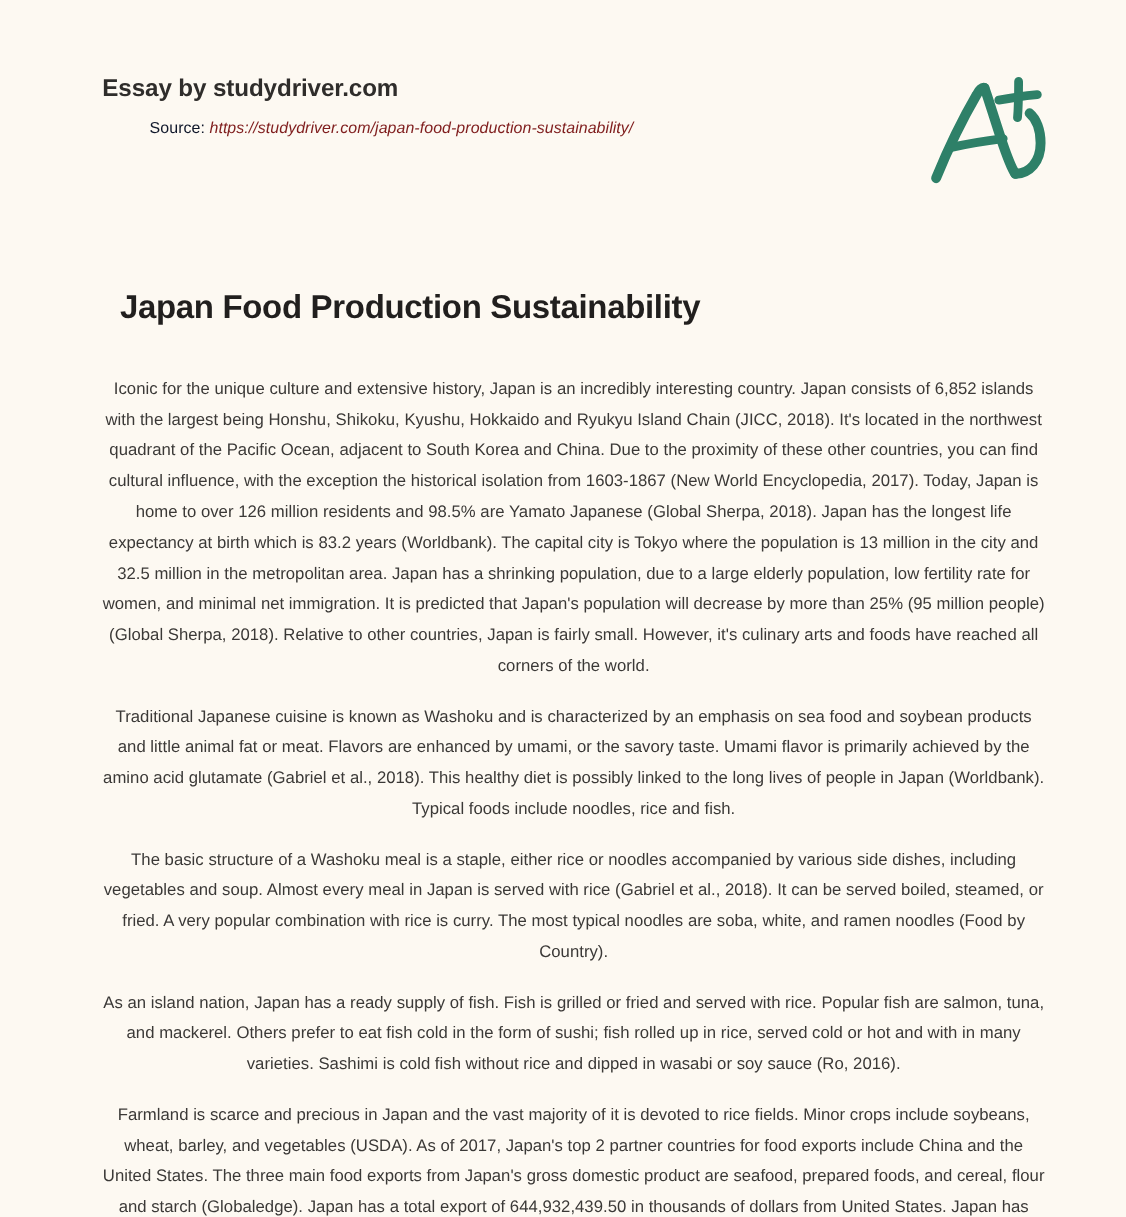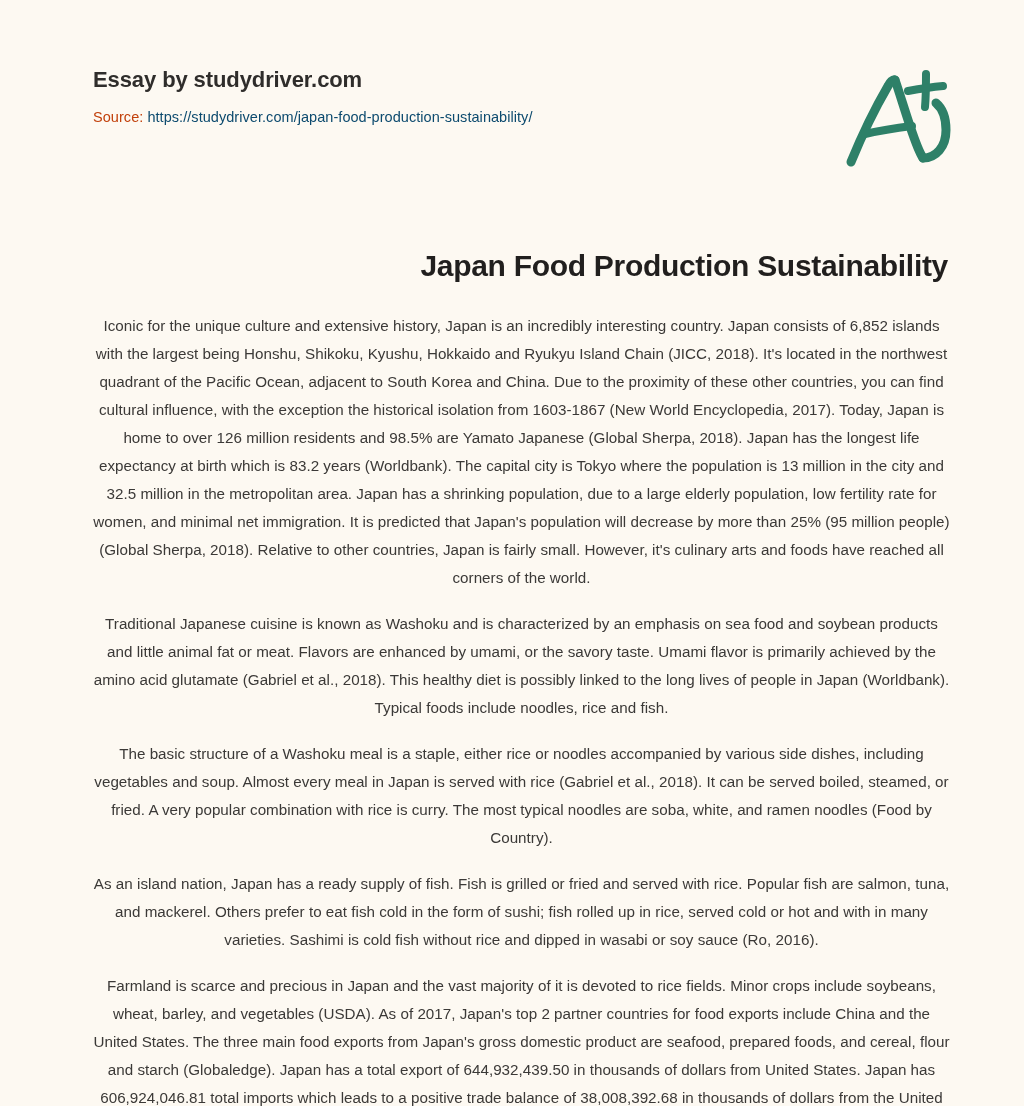--- a/index.html
+++ b/index.html
@@ -43,52 +43,53 @@
 
   .source-line {
     margin-top: 17px;
     font-size: 14.5px;
     line-height: 1.2;
     color: #8c8986;
     letter-spacing: 0.05px;
   }
 
   .source-label {
-    color: #c2410c;
+    color: #0f172a;
+    margin-left: 43px;
   }
 
   .source-url {
-    color: #0c4a6e;
+    color: #7f1d1d;
     text-decoration: none;
+    font-style: italic;
   }
 
   
   .logo {
     position: absolute;
     right: 66px;
     top: 62px;
     width: 118px;
     height: 118px;
   }
   .logo svg {
     display: block;
     width: 100%;
     height: 100%;
   }
 
   
   .doc-title {
-    margin: 2px;
+    margin: 16px;
     padding-top: 134px;
     font-size: 30px;
     font-weight: bold;
     color: #211f1e;
     letter-spacing: -0.3px;
     line-height: 1.2;
-    text-align: right;
   }
 
   
   .article {
     padding-top: 26px;
   }
 
   .article p {
     margin: 0 0 18px 0;
     font-size: 15.2px;

